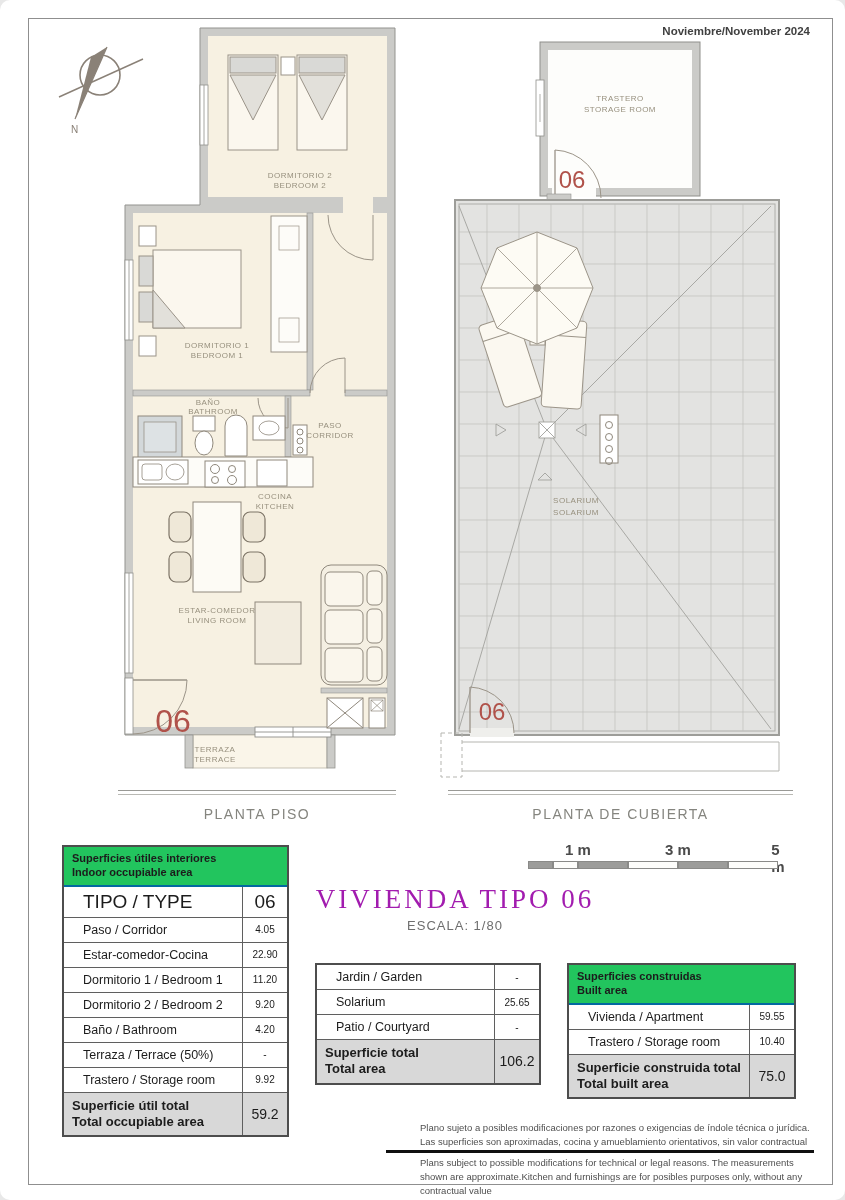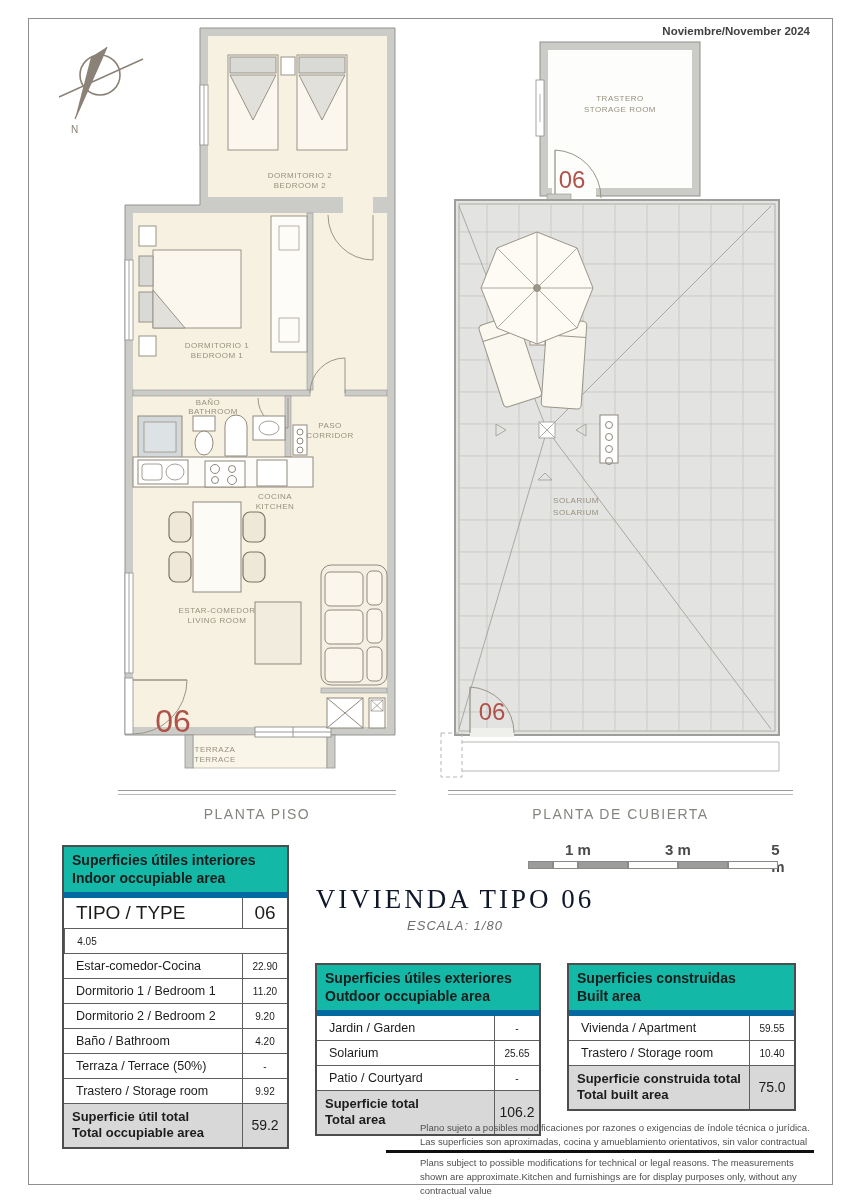--- a/index.html
+++ b/index.html
@@ -1,40 +1,40 @@
 <!DOCTYPE html>
 <html><head>
 <meta charset="utf-8">
 <style>
   html,body{margin:0;padding:0;background:#e8e8e8;}
   #page{position:relative;width:845px;height:1200px;background:#ffffff;
-        font-family:"Liberation Sans",sans-serif;overflow:hidden;margin:0 auto;}
+        font-family:"Liberation Sans",sans-serif;overflow:hidden;margin:0 auto;border-radius:10px;}
   #frame{position:absolute;left:28px;top:18px;width:803px;height:1165px;
          border:1px solid #8f8f8f;}
   .date{position:absolute;top:25px;right:35px;font-size:11.5px;font-weight:bold;color:#3f3f3f;}
   .plan{position:absolute;}
   .cap-line{position:absolute;height:3px;border-top:1px solid #9a9a96;border-bottom:1px solid #b9b9b4;}
   .caption{position:absolute;text-align:center;font-size:14px;color:#85857f;letter-spacing:1.5px;}
   .title{position:absolute;left:280px;top:884px;width:350px;text-align:center;
-         font-family:"Liberation Serif",serif;font-size:27px;color:#0f172a;letter-spacing:3px;}
+         font-family:"Liberation Serif",serif;font-size:27px;color:#a21caf;letter-spacing:3px;}
   .escala{position:absolute;left:280px;top:918px;width:350px;text-align:center;
-          font-size:13px;color:#6e6e6e;letter-spacing:1px;font-style:italic;}
+          font-size:13px;color:#6e6e6e;letter-spacing:1px;}
   
   .sbar{position:absolute;left:528px;top:841px;width:250px;height:32px;}
   .sbar .lab{position:absolute;top:0;font-size:15px;font-weight:bold;color:#4a4a4a;transform:translateX(-50%);}
   .sbar .seg{position:absolute;top:20px;height:8px;box-sizing:border-box;}
   .seg-d{background:#9c9c9a;border:1px solid #8a8a88;}
   .seg-l{background:#fdfdfb;border:1px solid #8a8a88;}
   
   .tbl{position:absolute;border:2px solid #4d4d4d;background:#fff;color:#1c1c1c;}
-  .tbl-head{background:#14b8a6;padding:5px 8px;font-weight:bold;font-size:14px;
-            line-height:1.25;border-bottom:6px solid #0369a1;}
+  .tbl-head{background:#22c55e;padding:5px 8px;font-weight:bold;font-size:11px;
+            line-height:1.25;border-bottom:2px solid #0369a1;}
   .row{display:flex;border-bottom:1px solid #5f5f5f;align-items:stretch;min-height:24px;}
   .row:last-child{border-bottom:none;}
-  .lbl{flex:1;padding:4px 12px;display:flex;align-items:center;font-size:12.5px;}
+  .lbl{flex:1;padding:4px 19px;display:flex;align-items:center;font-size:12.5px;}
   .val{width:44px;border-left:1px solid #5f5f5f;display:flex;align-items:center;
        justify-content:center;font-size:10px;}
   .tipo .lbl{font-size:19px;}
   .tipo .val{font-size:19px;}
   .total{background:#d8d8d8;}
   .total .lbl{font-weight:bold;line-height:1.25;font-size:13px;display:block;padding:5px 8px;}
   .total .val{font-size:14px;}
   
   .foot{position:absolute;left:420px;width:396px;font-size:9.5px;line-height:1.45;color:#4f4f4f;}
   .foot-divider{position:absolute;left:386px;top:1150px;width:428px;height:2.5px;background:#101010;}
@@ -298,20 +298,21 @@
   <div class="tbl" style="left:62px;top:845px;width:223px">
     <div class="tbl-head">
       <div>Superficies útiles interiores</div>
       <div>Indoor occupiable area</div>
     </div>
     <div class="row tipo">
       <div class="lbl">TIPO / TYPE</div>
       <div class="val">06</div>
     </div>
     <div class="row">
+      <div class="lbl">Paso / Corridor</div>
       <div class="val">4.05</div>
     </div>
     <div class="row">
       <div class="lbl">Estar-comedor-Cocina</div>
       <div class="val">22.90</div>
     </div>
     <div class="row">
       <div class="lbl">Dormitorio 1 / Bedroom 1</div>
       <div class="val">11.20</div>
     </div>
@@ -334,24 +335,20 @@
     <div class="row total">
       <div class="lbl">
         <div>Superficie útil total</div>
         <div>Total occupiable area</div>
       </div>
       <div class="val">59.2</div>
     </div>
   </div>
 
   <div class="tbl" style="left:315px;top:963px;width:222px">
-    <div class="tbl-head">
-      <div>Superficies útiles exteriores</div>
-      <div>Outdoor occupiable area</div>
-    </div>
     <div class="row">
       <div class="lbl">Jardin / Garden</div>
       <div class="val">-</div>
     </div>
     <div class="row">
       <div class="lbl">Solarium</div>
       <div class="val">25.65</div>
     </div>
     <div class="row">
       <div class="lbl">Patio / Courtyard</div>
@@ -383,14 +380,14 @@
       <div class="lbl">
         <div>Superficie construida total</div>
         <div>Total built area</div>
       </div>
       <div class="val">75.0</div>
     </div>
   </div>
 
   <div class="foot" style="top:1121px">Plano sujeto a posibles modificaciones por razones o exigencias de índole técnica o jurídica. Las superficies son aproximadas, cocina y amueblamiento  orientativos, sin valor contractual</div>
   <div class="foot-divider"></div>
-  <div class="foot" style="top:1156px">Plans subject to possible modifications for technical or legal reasons. The measurements shown are approximate.Kitchen and furnishings are for display purposes only, without any contractual value</div>
+  <div class="foot" style="top:1156px">Plans subject to possible modifications for technical or legal reasons. The measurements shown are approximate.Kitchen and furnishings are for posibles purposes only, without any contractual value</div>
 </div>
 
 </body></html>

